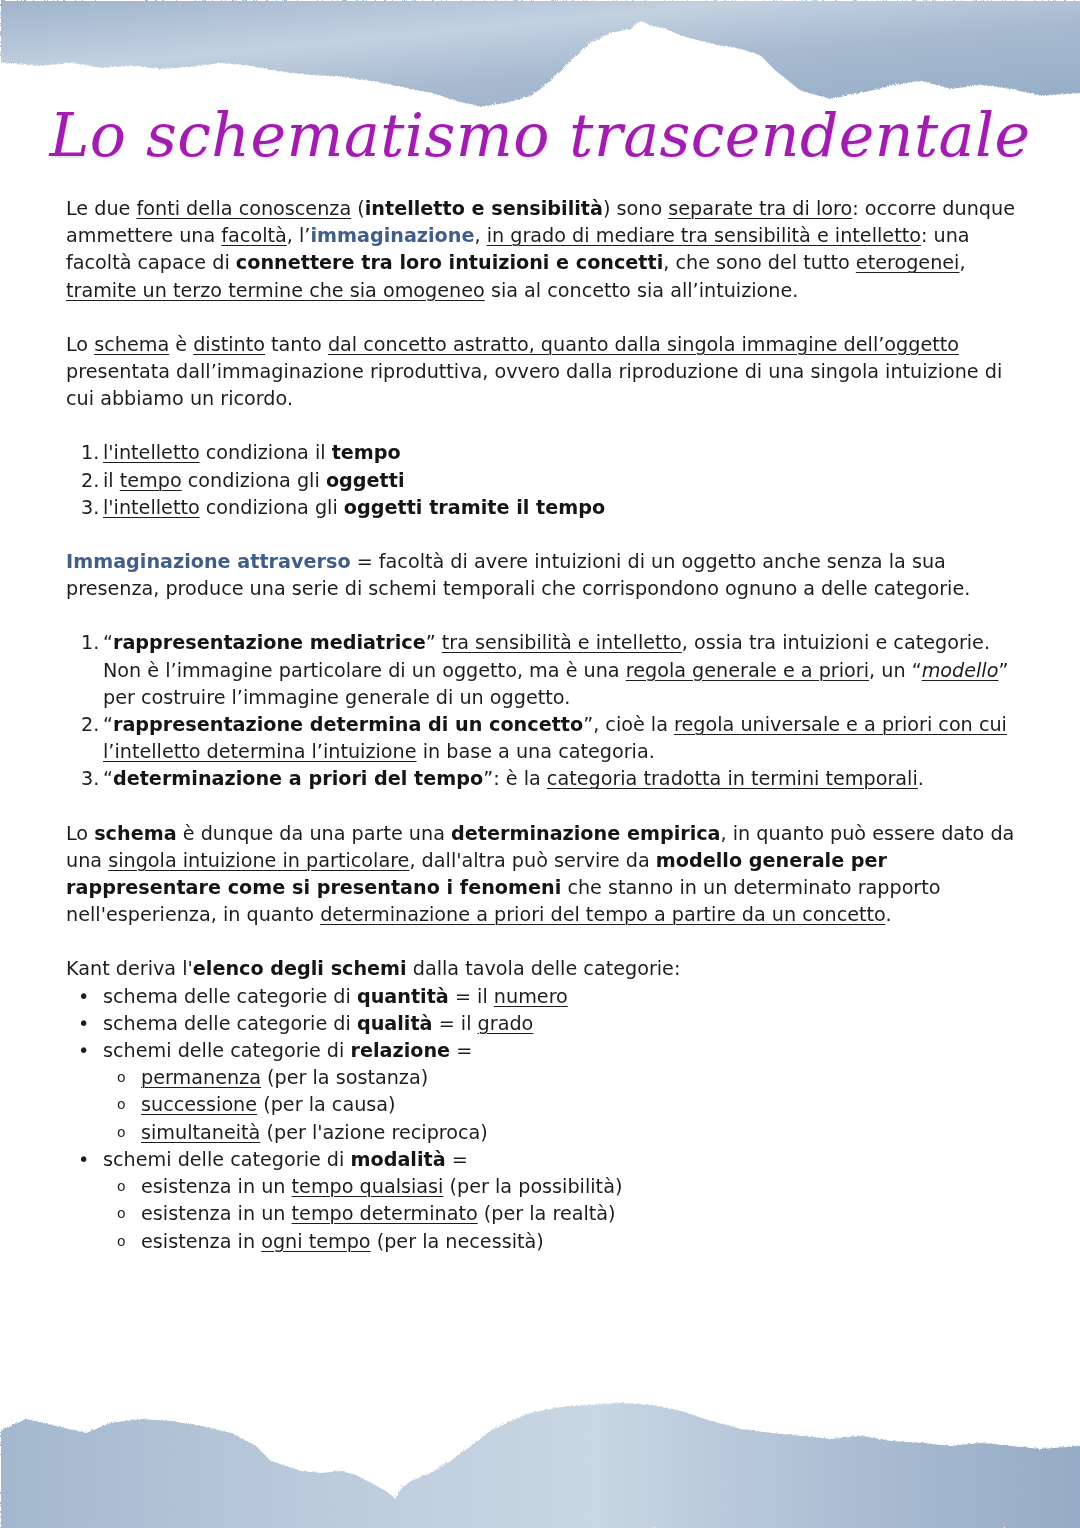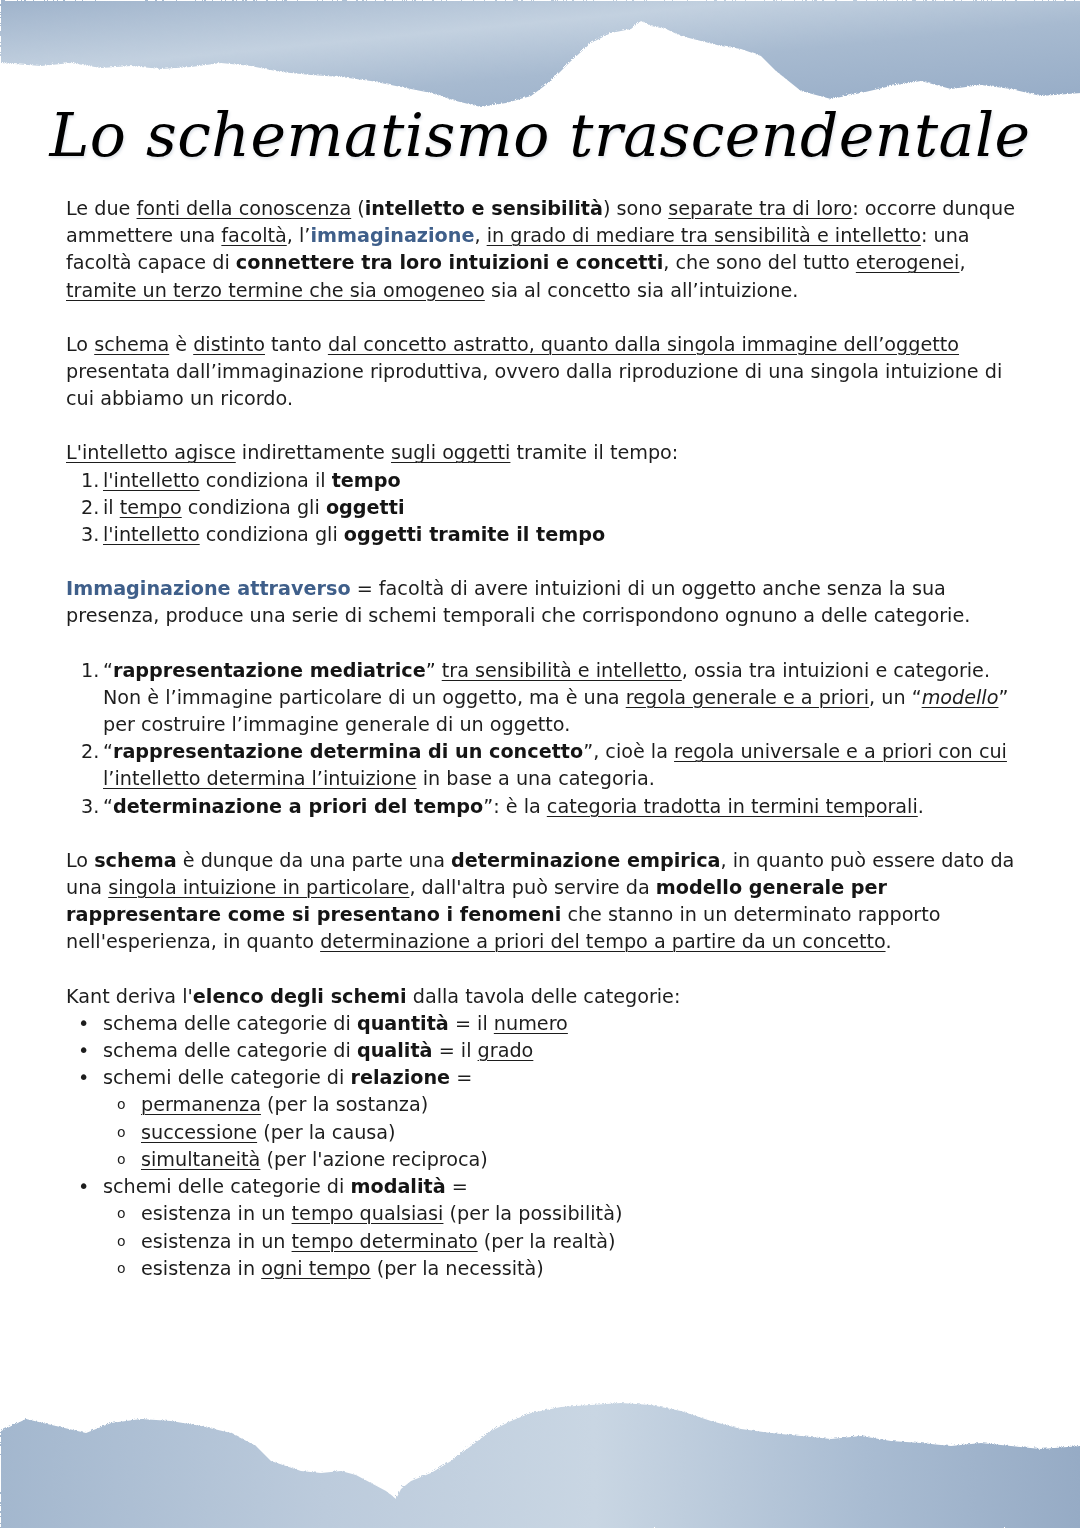--- a/index.html
+++ b/index.html
@@ -8,21 +8,21 @@
     background:#ffffff;
     font-family:"DejaVu Sans", "Liberation Sans", sans-serif;
     color:#1d1d1d;
   }
   .wc { position:absolute; left:0; width:1080px; pointer-events:none; }
   .wc-top { top:0; height:220px; }
   .wc-bottom { top:1390px; height:138px; }
   .title {
     position:absolute; top:100px; left:0; width:1080px; text-align:center;
     font-family:"DejaVu Serif", "Liberation Serif", serif;
-    font-style:italic; font-size:60px; color:#000000; letter-spacing:0.5px;
+    font-style:italic; font-size:60px; color:#a21caf; letter-spacing:0.5px;
     text-shadow:1px 2px 3px rgba(62,90,128,0.18);
   }
   .content {
     position:absolute; top:195px; left:66px; width:950px;
     font-size:19.2px; line-height:27.2px;
   }
   .content p { margin:0; }
   .gap { height:27px; }
   b { font-weight:bold; color:#151515; }
   .blue { color:#3f5f8a; font-weight:bold; }
@@ -68,23 +68,20 @@
   </p>
 
   <div class="gap"></div>
 
   <p>
     <span>Lo </span><u>schema</u><span> è </span><u>distinto</u><span> tanto </span><u>dal concetto astratto, quanto dalla singola immagine dell’oggetto</u><span> presentata dall’immaginazione riproduttiva, ovvero dalla riproduzione di una singola intuizione di cui abbiamo un ricordo.</span>
   </p>
 
   <div class="gap"></div>
 
-  <p>
-    <u>L'intelletto agisce</u><span> indirettamente </span><u>sugli oggetti</u><span> tramite il tempo:</span>
-  </p>
   <ol class="num">
     <li><span class="mk">1.</span><u>l'intelletto</u><span> condiziona il </span><b>tempo</b></li>
     <li><span class="mk">2.</span><span>il </span><u>tempo</u><span> condiziona gli </span><b>oggetti</b></li>
     <li><span class="mk">3.</span><u>l'intelletto</u><span> condiziona gli </span><b>oggetti tramite il tempo</b></li>
   </ol>
 
   <div class="gap"></div>
 
   <p>
     <span class="blue">Immaginazione attraverso</span><span> = facoltà di avere intuizioni di un oggetto anche senza la sua presenza, produce una serie di schemi temporali che corrispondono ognuno a delle categorie.</span>

